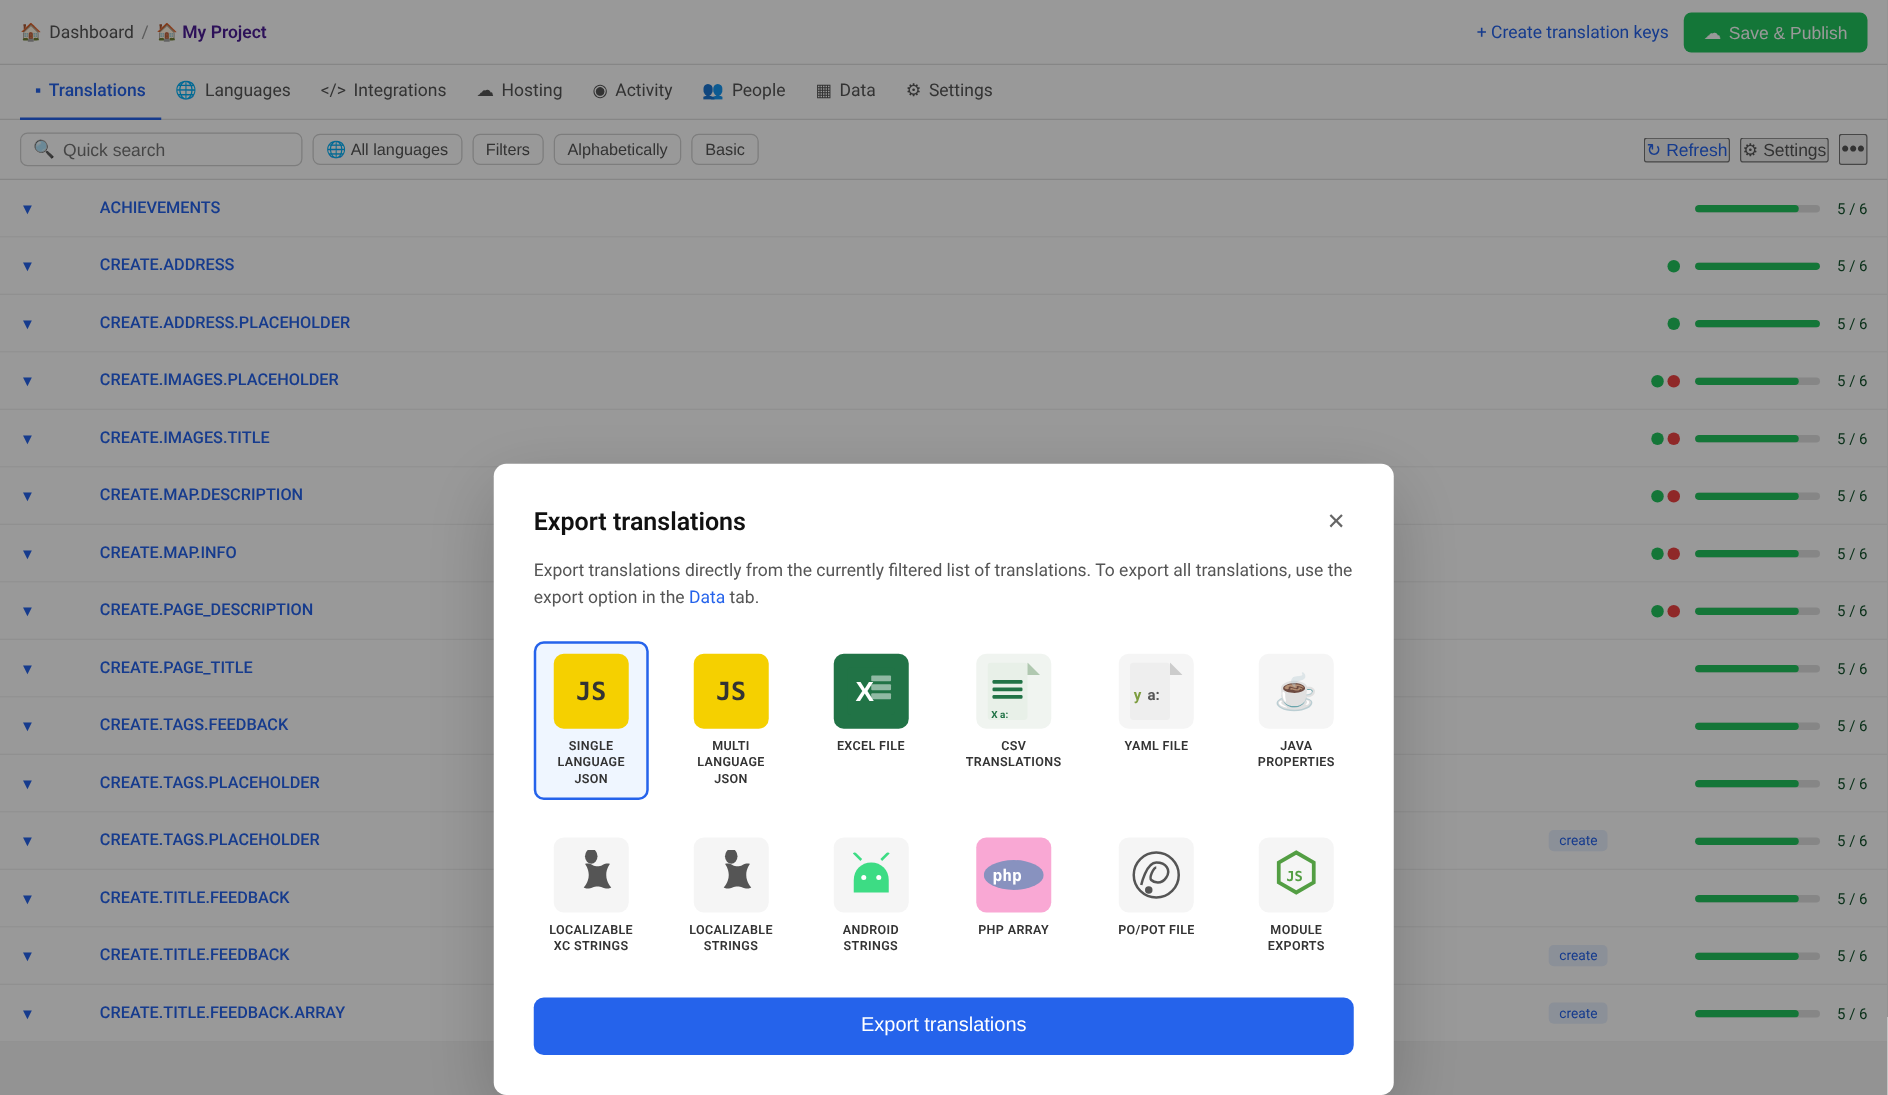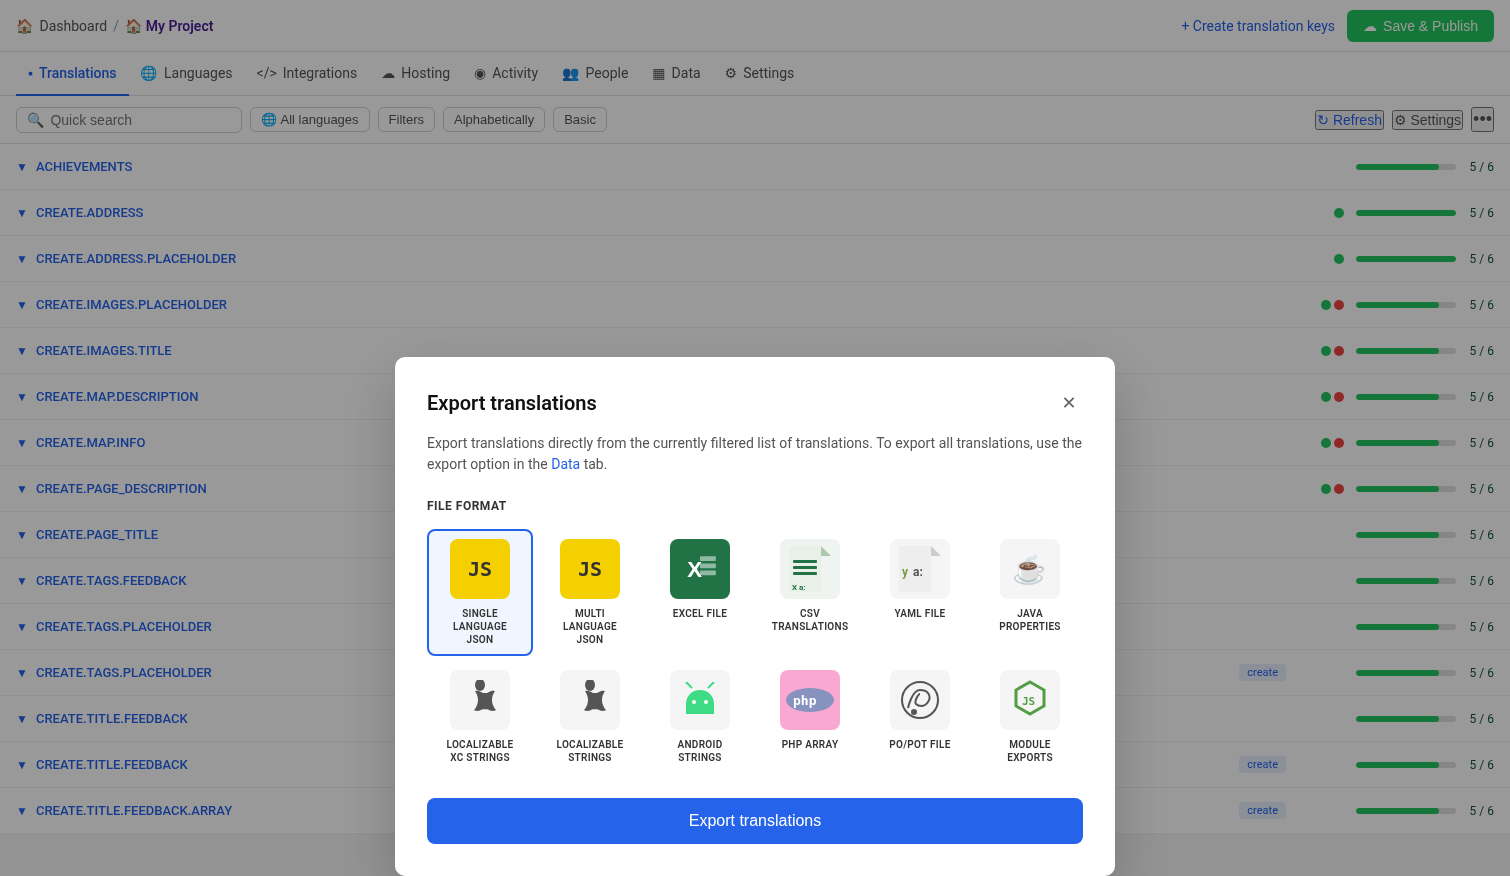--- a/index.html
+++ b/index.html
@@ -24,21 +24,21 @@
     .filter-btn { border: 1px solid #d0d0d0; border-radius: 6px; padding: 4px 10px; background: #fff; font-size: 13px; cursor: pointer; display: flex; align-items: center; gap: 4px; color: #555; }
     .toolbar-spacer { flex: 1; }
     .refresh-btn { color: #2563eb; font-size: 14px; cursor: pointer; display: flex; align-items: center; gap: 4px; }
     .settings-btn { color: #555; font-size: 14px; cursor: pointer; display: flex; align-items: center; gap: 4px; }
     .more-btn { color: #555; cursor: pointer; font-size: 18px; }
 
     
     .table-container { overflow-y: auto; height: calc(876px - 52px - 44px - 48px); position: relative; }
     .table-row { display: flex; align-items: center; padding: 0 16px; height: 46px; border-bottom: 1px solid #f0f0f0; background: #fff; }
     .row-toggle { color: #2563eb; margin-right: 8px; cursor: pointer; font-size: 12px; }
-    .row-key { color: #2563eb; font-size: 13px; font-weight: 500; flex: 1; }
+    .row-key { color: #2563eb; font-size: 13px; font-weight: 500; flex: 1; margin-left: 44px; }
     .row-badge { background: #e8f0fe; color: #2563eb; font-size: 11px; padding: 2px 8px; border-radius: 4px; margin-right: 8px; }
     .row-progress { display: flex; align-items: center; gap: 6px; min-width: 200px; justify-content: flex-end; }
     .progress-bar-wrap { width: 100px; height: 6px; background: #e0e0e0; border-radius: 3px; overflow: hidden; }
     .progress-bar { height: 100%; background: #22c55e; border-radius: 3px; }
     .progress-label { font-size: 12px; color: #14532d; min-width: 32px; text-align: right; }
     .dot { width: 10px; height: 10px; border-radius: 50%; }
     .dot-green { background: #22c55e; }
     .dot-red { background: #ef4444; }
     .dots { display: flex; gap: 3px; margin-right: 6px; }
 
@@ -46,21 +46,21 @@
     .overlay { position: fixed; top: 0; left: 0; width: 100%; height: 100%; background: rgba(0,0,0,0.4); z-index: 100; display: flex; align-items: flex-end; justify-content: center; }
 
     
     .modal { background: #fff; border-radius: 10px; width: 720px; max-height: 90vh; overflow-y: auto; box-shadow: 0 20px 60px rgba(0,0,0,0.2); position: relative; padding: 32px; }
     .modal-header { display: flex; align-items: center; justify-content: space-between; margin-bottom: 16px; }
     .modal-title { font-size: 20px; font-weight: 600; color: #111; }
     .modal-close { width: 28px; height: 28px; border: none; background: none; cursor: pointer; font-size: 18px; color: #666; display: flex; align-items: center; justify-content: center; border-radius: 4px; }
     .modal-desc { font-size: 14px; color: #555; margin-bottom: 24px; line-height: 1.5; margin-top: 16px; }
     .modal-desc a { color: #2563eb; text-decoration: none; }
     .section-label { font-size: 12px; font-weight: 700; color: #333; letter-spacing: 0.5px; margin-bottom: 16px; }
-    .format-grid { display: grid; grid-template-columns: repeat(6, 1fr); gap: 4px; margin-bottom: 24px; }
+    .format-grid { display: grid; grid-template-columns: repeat(6, 1fr); gap: 20px; margin-bottom: 24px; }
     .format-item { display: flex; flex-direction: column; align-items: center; gap: 8px; cursor: pointer; padding: 8px; border-radius: 8px; border: 2px solid transparent; transition: border-color 0.15s; }
     .format-item.selected { border-color: #2563eb; background: #eff6ff; }
     .format-icon { width: 60px; height: 60px; border-radius: 8px; display: flex; align-items: center; justify-content: center; font-size: 28px; font-weight: 800; }
     .format-label { font-size: 10px; font-weight: 600; color: #333; text-align: center; line-height: 1.3; text-transform: uppercase; letter-spacing: 0.3px; }
     .export-btn { width: 100%; background: #2563eb; color: #fff; border: none; border-radius: 8px; padding: 14px; font-size: 16px; font-weight: 500; cursor: pointer; }
 
     
     .js-icon { background: #f5d000; color: #333; font-family: monospace; }
   </style>
 </head>
@@ -344,21 +344,20 @@
   <div class="modal">
     <div class="modal-header">
       <h2 class="modal-title">Export translations</h2>
       <button class="modal-close">✕</button>
     </div>
     <p class="modal-desc">
       <span>Export translations directly from the currently filtered list of translations. To export all translations, use the export option in the</span>
       <a href="#"> <span>Data</span></a>
       <span>tab.</span>
     </p>
-    <div class="section-label">FILE FORMAT</div>
     <div class="format-grid" id="format-grid">
         <div class="format-item selected">
     <div class="format-icon js-icon" style="background:#f5d000;color:#333;font-family:monospace;font-size:20px;font-weight:800;">JS</div>
     <span class="format-label">SINGLE LANGUAGE<br>JSON</span>
   </div>
         <div class="format-item">
     <div class="format-icon js-icon" style="background:#f5d000;color:#333;font-family:monospace;font-size:20px;font-weight:800;">JS</div>
     <span class="format-label">MULTI LANGUAGE<br>JSON</span>
   </div>
         <div class="format-item">

